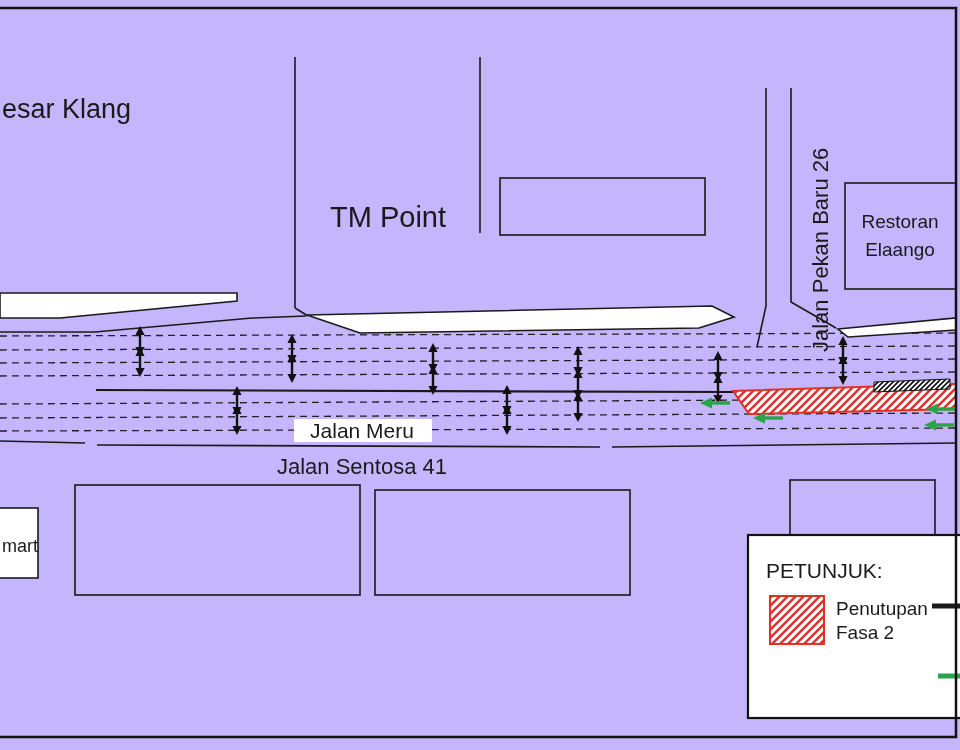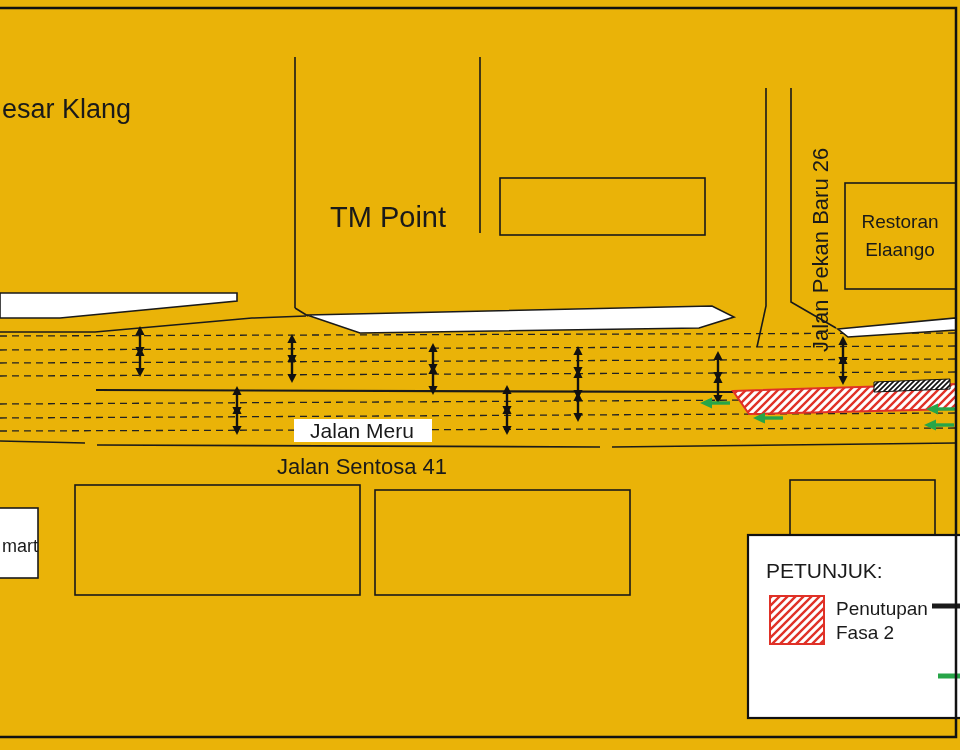--- a/index.html
+++ b/index.html
@@ -1,17 +1,17 @@
 <!DOCTYPE html>
 <html><head>
 <meta charset="utf-8">
 <style>
   html,body{margin:0;padding:0;background:#ffffff;}
   .stage{
-    position:relative;width:960px;height:750px;background:#eab308;overflow:hidden;
+    position:relative;width:960px;height:750px;background:#c4b5fd;overflow:hidden;
     font-family:"Liberation Sans",sans-serif;
   }
   svg{display:block;}
   svg text{font-family:"Liberation Sans",sans-serif;fill:#1a1a1a;}
 </style>
 </head>
 <body>
 
 <div class="stage">
 <svg width="960" height="750" viewBox="0 0 960 750" xmlns="http://www.w3.org/2000/svg">

